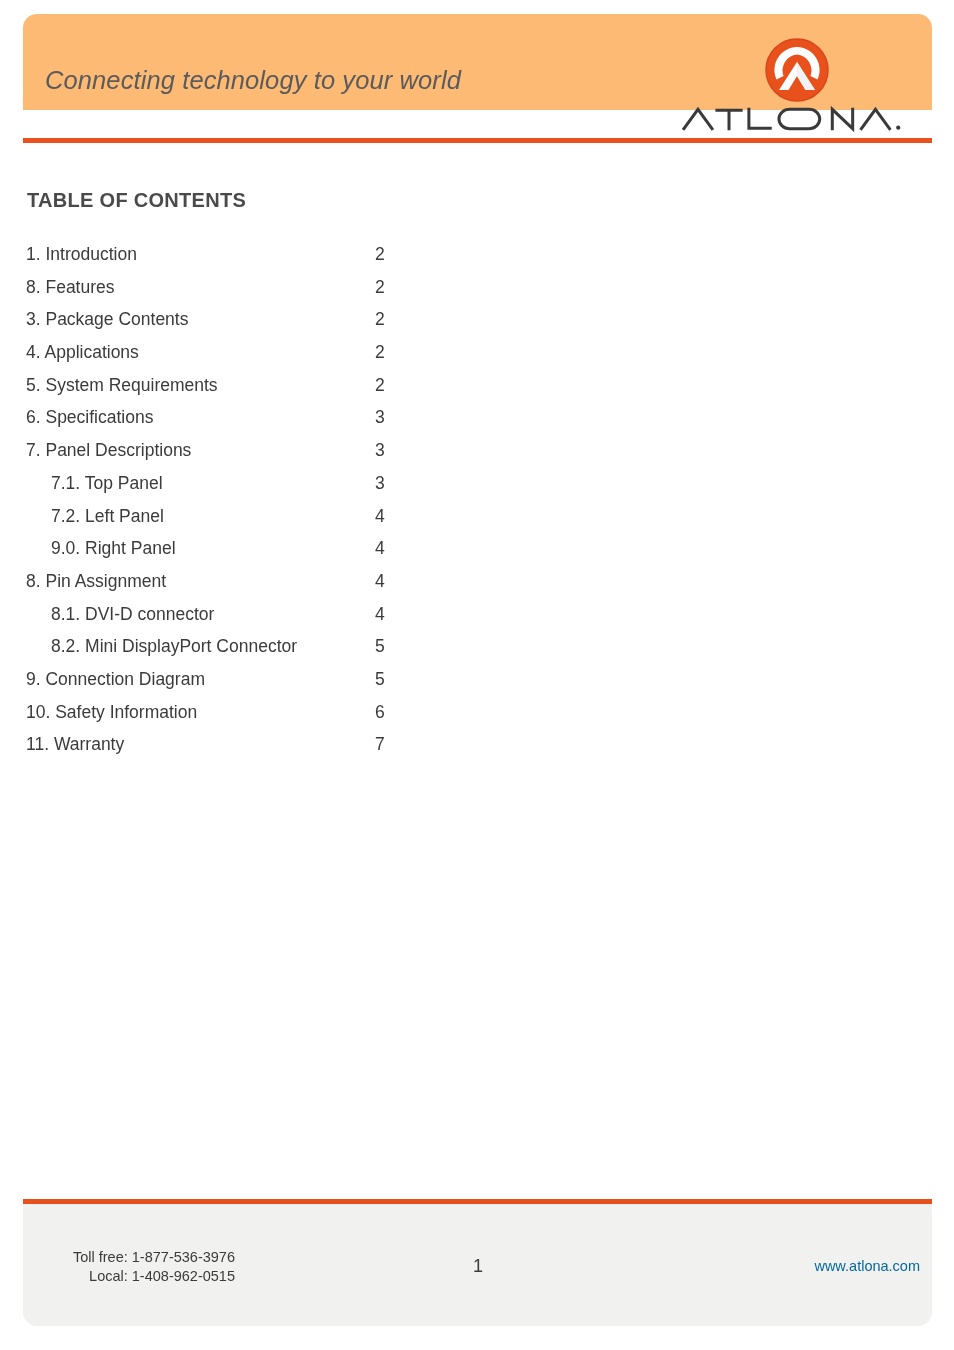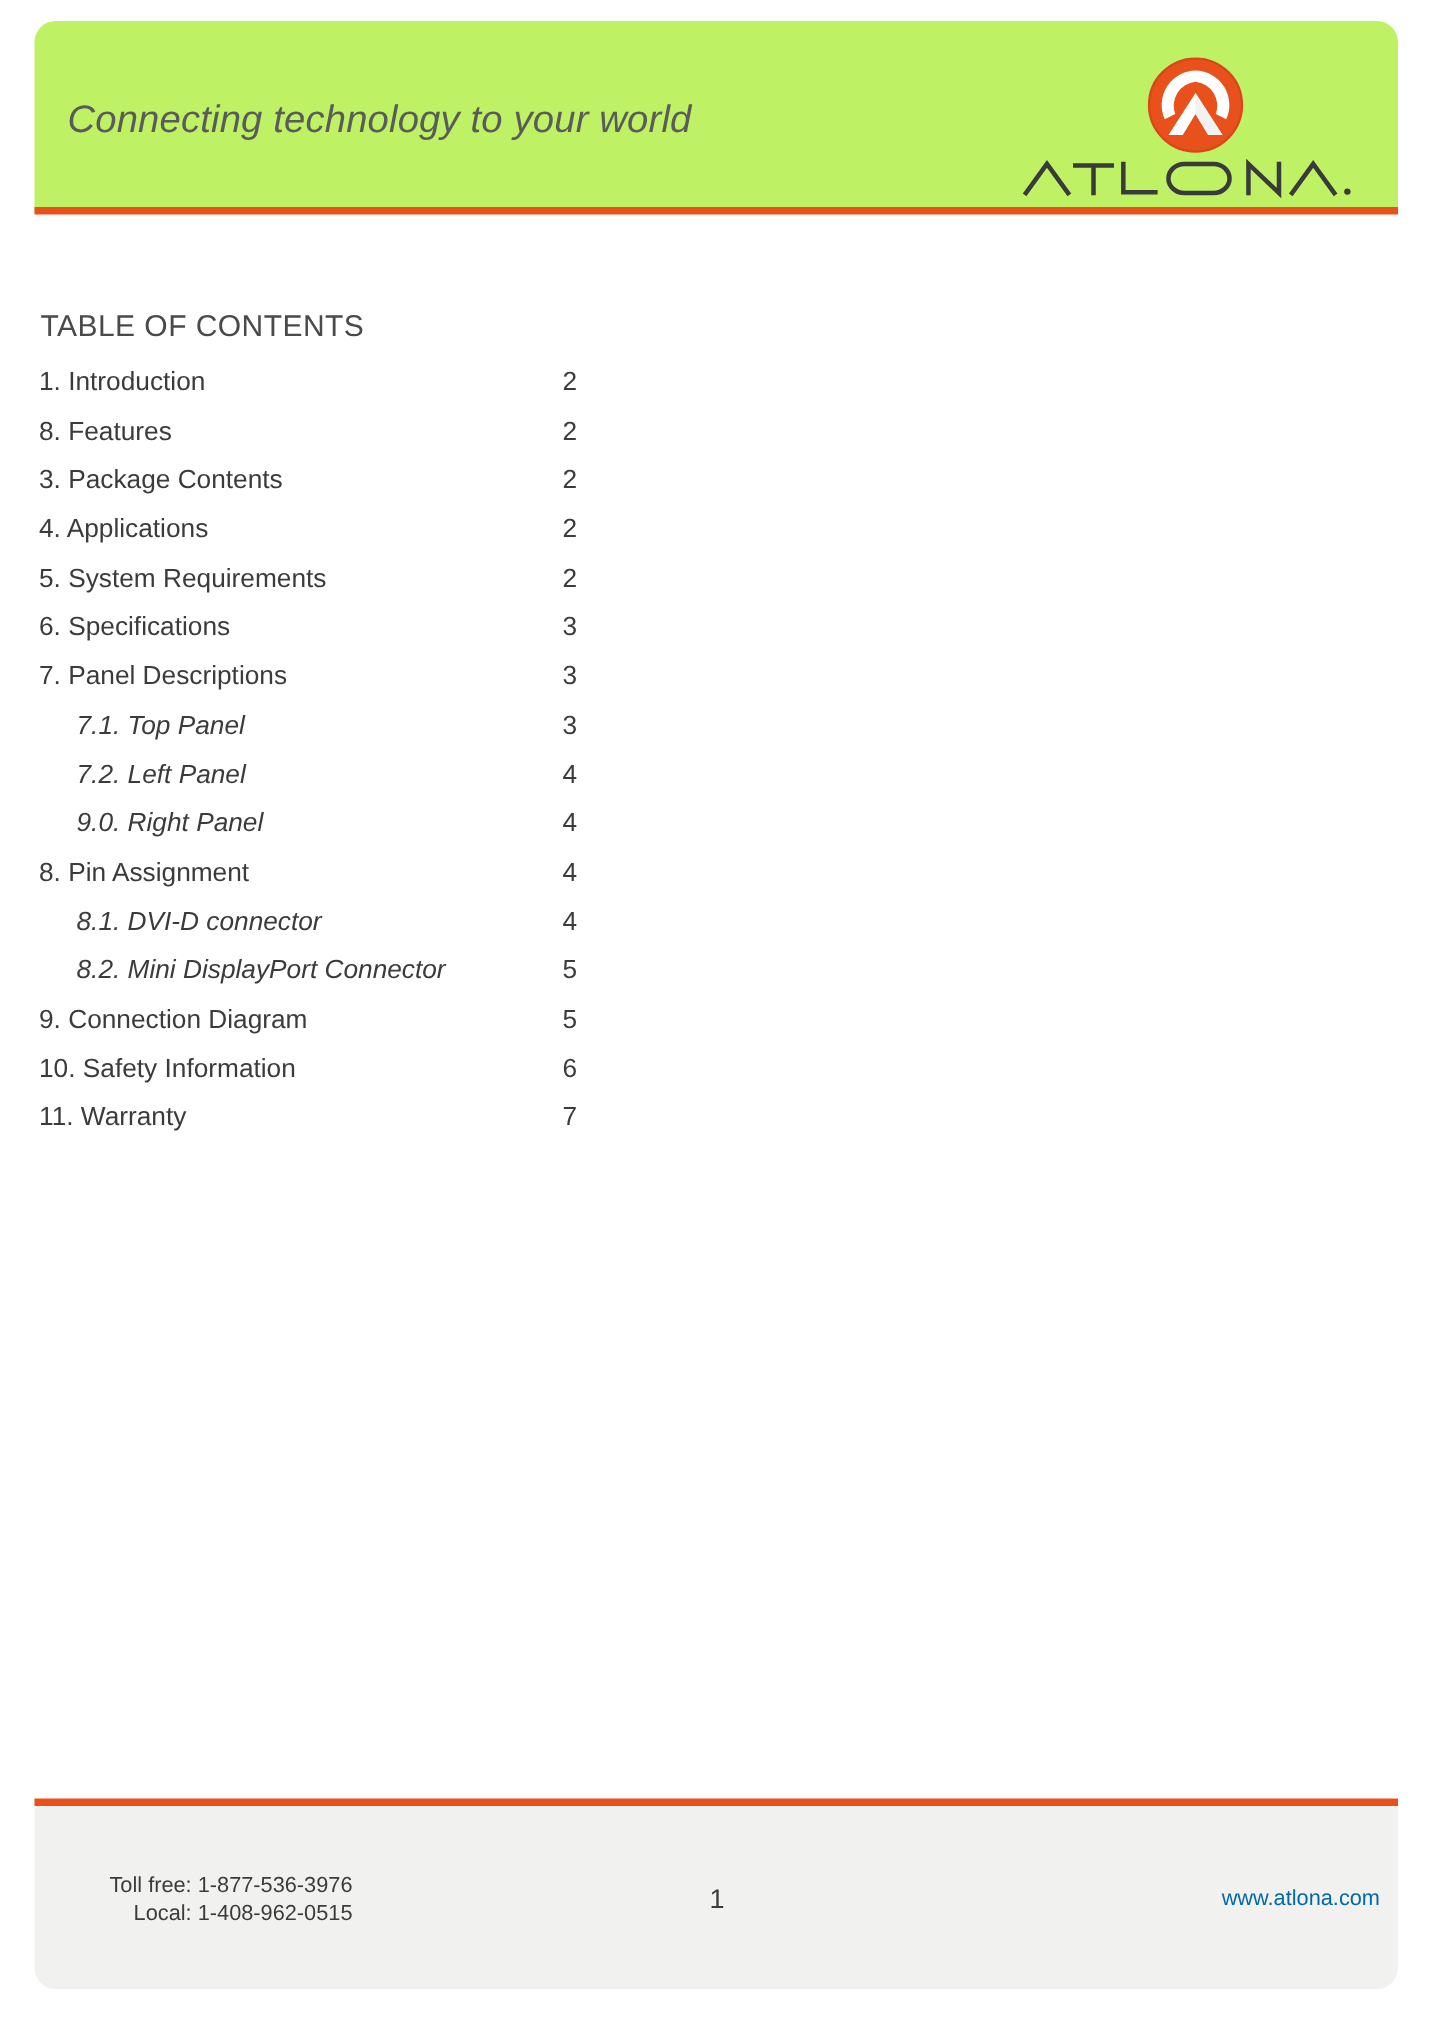--- a/index.html
+++ b/index.html
@@ -14,22 +14,22 @@
     font-family: "Liberation Sans", sans-serif;
     overflow: hidden;
   }
 
   
   .header {
     position: absolute;
     left: 23px;
     top: 14px;
     width: 909px;
-    height: 128px;
-    background: #bef264;
+    height: 96px;
+    background: #fdba74;
     border-top-left-radius: 14px;
     border-top-right-radius: 14px;
   }
   .tagline {
     position: absolute;
     left: 22px;
     top: 52px;
     font-size: 25.5px;
     font-style: italic;
     color: #5b5b5b;
@@ -73,23 +73,23 @@
   
   .content {
     position: absolute;
     left: 0;
     top: 143px;
     width: 954px;
   }
   .toc-title {
     position: absolute;
     left: 27px;
-    top: 64px;
+    top: 46px;
     font-size: 20px;
-    font-weight: normal;
+    font-weight: bold;
     color: #4a4a4a;
     letter-spacing: 0.3px;
   }
   .toc-list {
     position: absolute;
     left: 0;
     top: 101px;
     width: 520px;
     text-align: center;
   }
@@ -100,21 +100,20 @@
     color: #3b3b3b;
   }
   .toc-label {
     position: absolute;
     left: 26px;
     top: 0;
     white-space: nowrap;
   }
   .toc-row.sub .toc-label {
     left: 51px;
-    font-style: italic;
   }
   .toc-page {
     position: absolute;
     left: 375px;
     top: 0;
   }
 
   
   .footer-rule {
     position: absolute;

